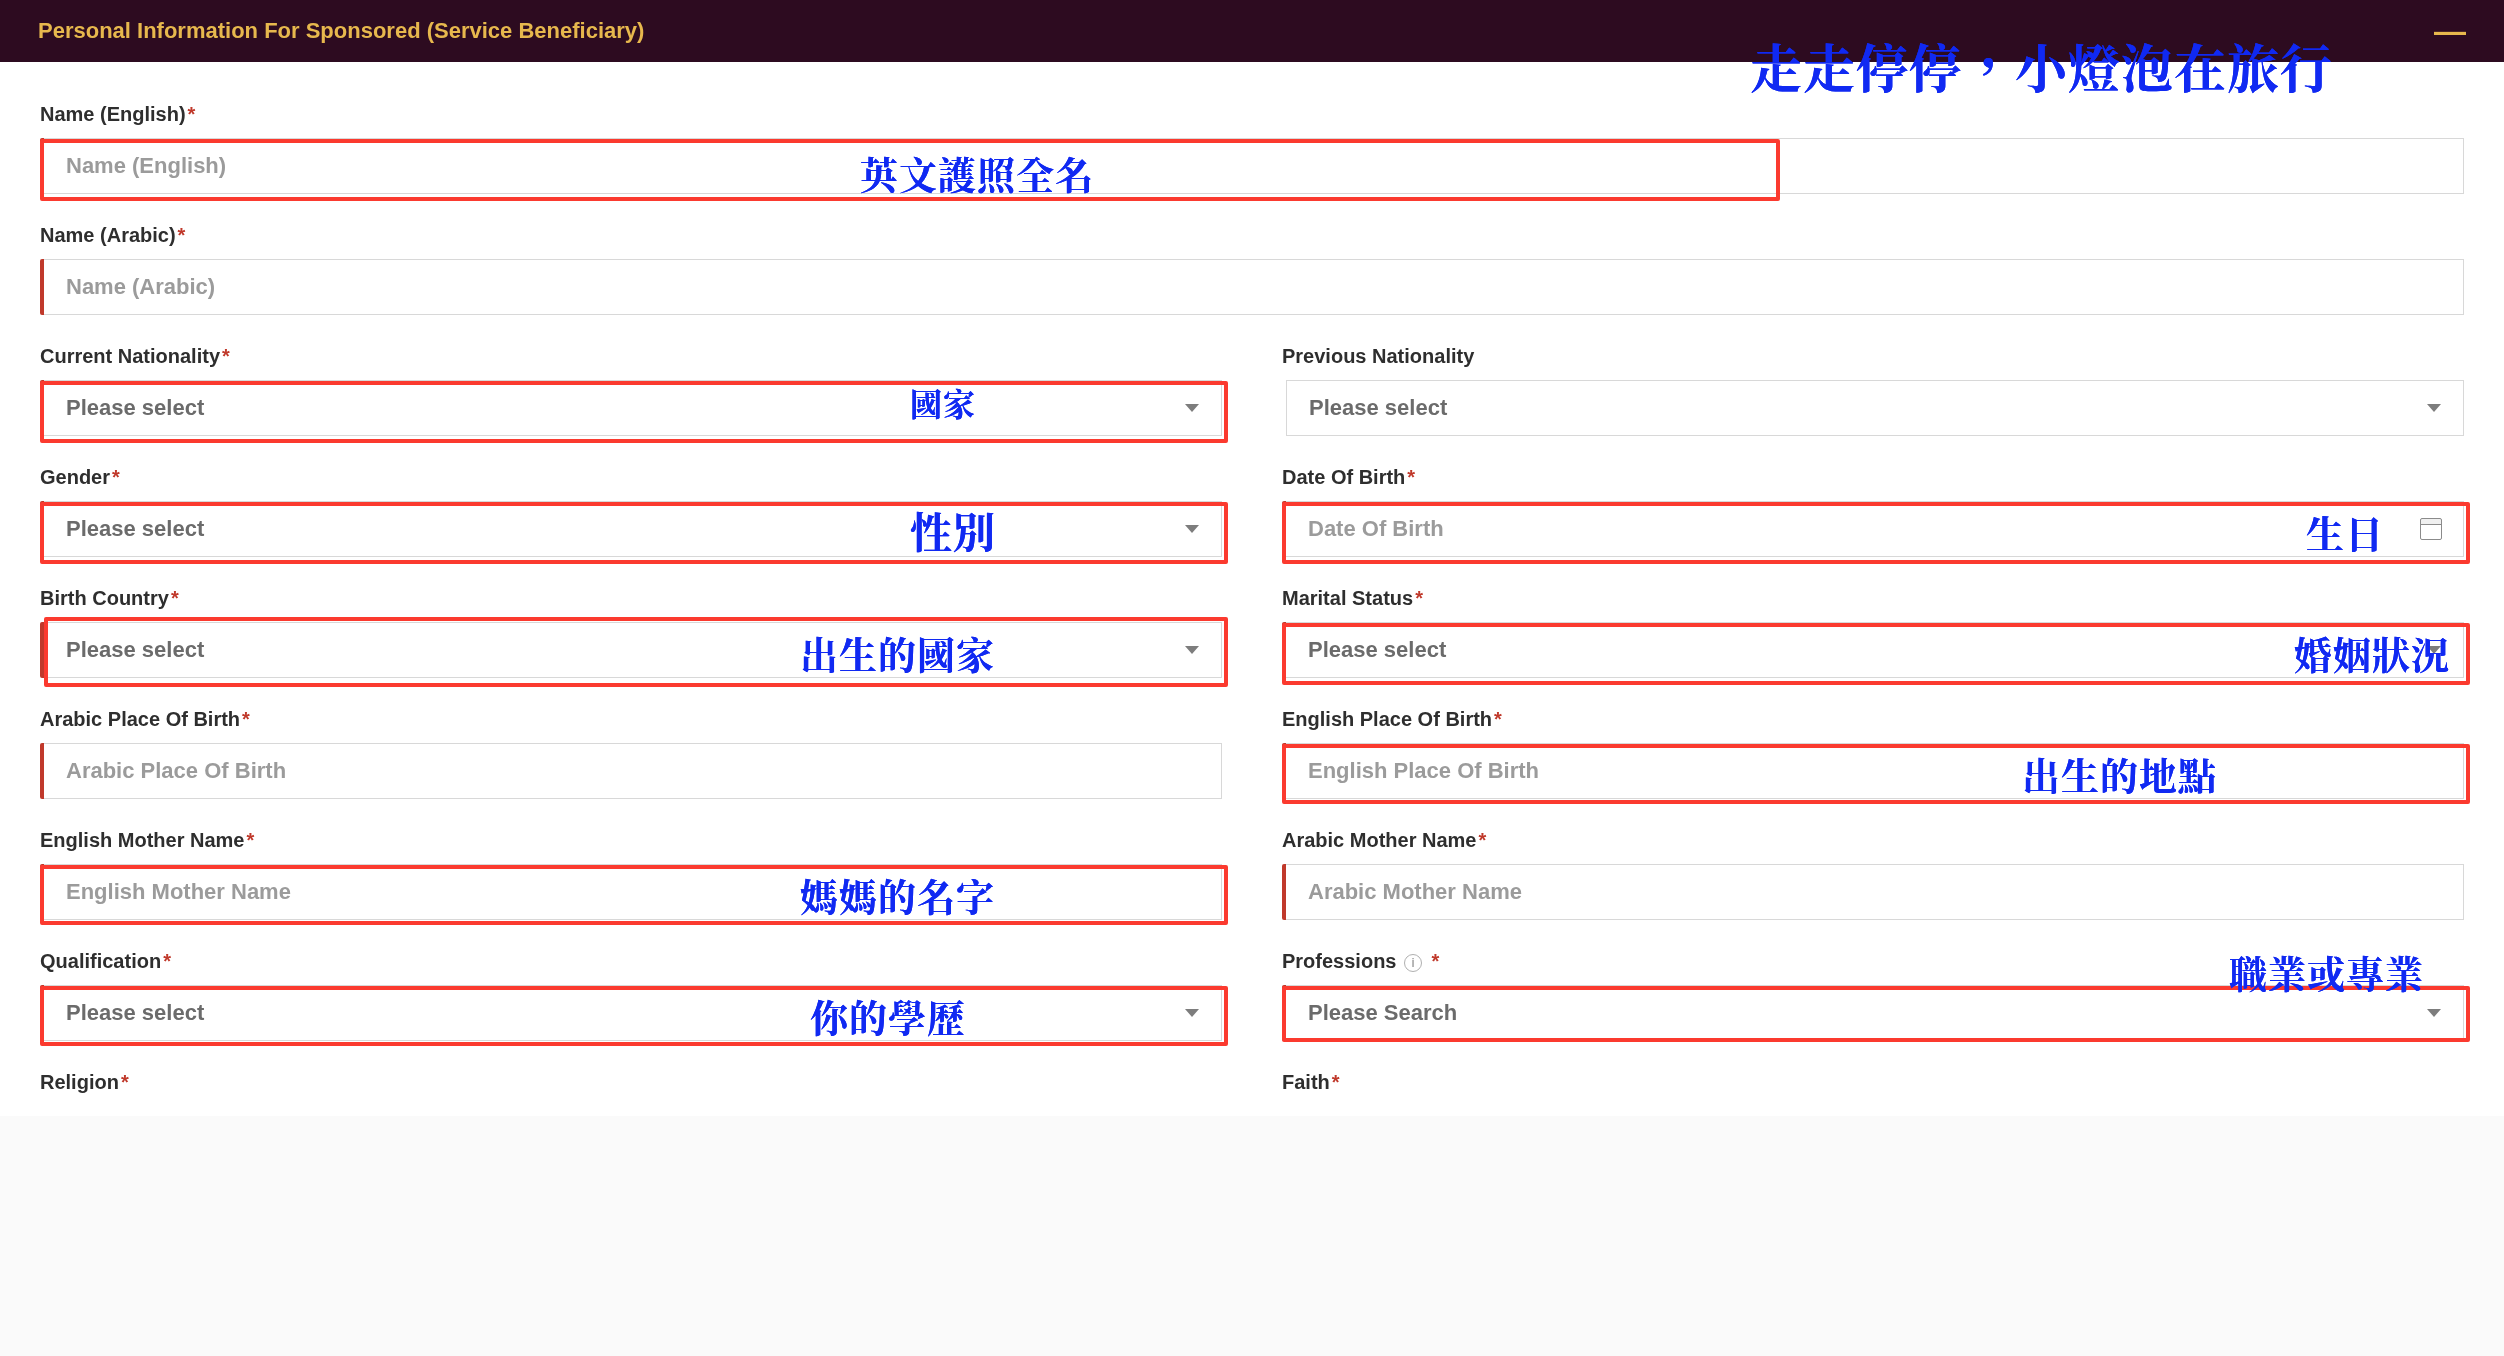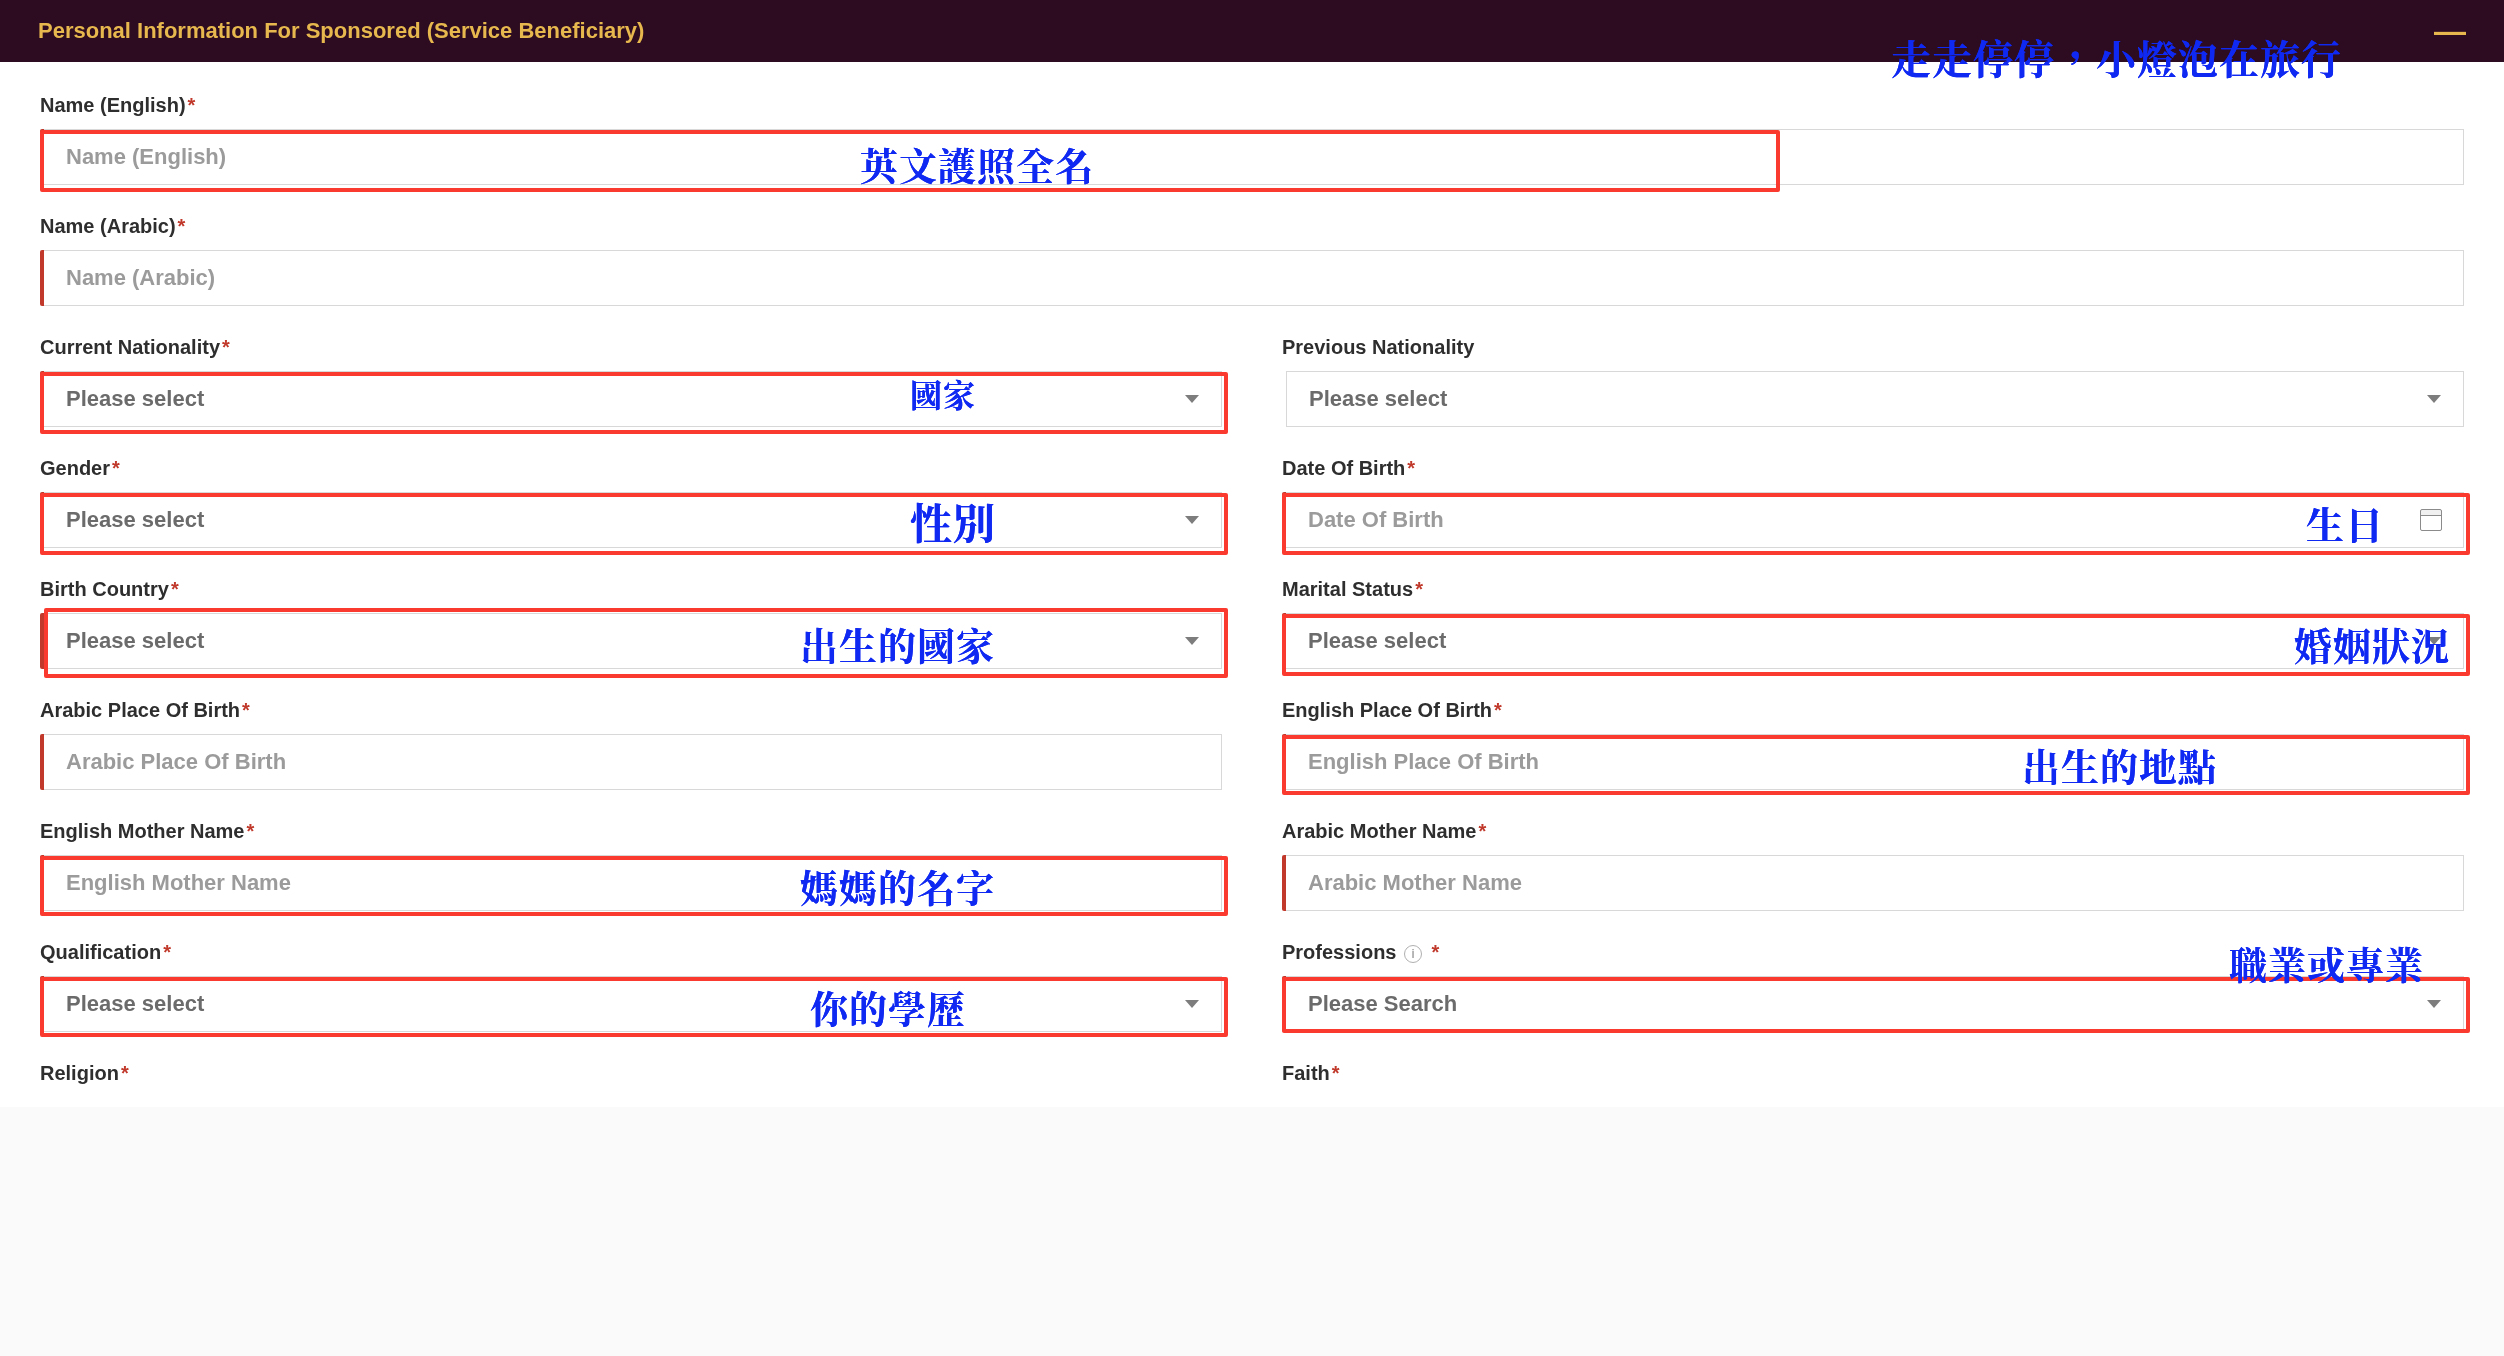--- a/index.html
+++ b/index.html
@@ -27,21 +27,21 @@
   }
   .collapse-btn {
     color: #e7b84d;
     font-size: 32px;
     font-weight: 800;
     cursor: pointer;
     line-height: 0.4;
   }
   .panel-body {
     background: #ffffff;
-    padding: 32px 40px 10px 40px;
+    padding: 41px 40px 10px 40px;
   }
 
   .row-full { margin-bottom: 30px; }
   .row-half {
     display: flex;
     gap: 60px;
     margin-bottom: 30px;
   }
   .col { flex: 1; position: relative; }
   .row-half > .col { width: 50%; }
@@ -149,21 +149,21 @@
   }
 </style>
 </head>
 <body>
 
 <div class="container">
 
   <div class="panel-header">
     <span class="panel-title">Personal Information For Sponsored (Service Beneficiary)</span>
     <span class="collapse-btn">—</span>
-    <span class="annot" style="top:28px; right:162px; font-size:40px;">走走停停，小燈泡在旅行</span>
+    <span class="annot" style="top:28px; right:171px; font-size:52px;">走走停停，小燈泡在旅行</span>
   </div>
 
   <div class="panel-body">
 
     <div class="row-full" style="position:relative;">
       <label class="field-label"><span>Name (English)</span><span class="req">*</span></label>
       <div class="input-wrap">
         <div class="left-accent"></div>
         <input class="text-input" placeholder="Name (English)" style="">
       </div>

